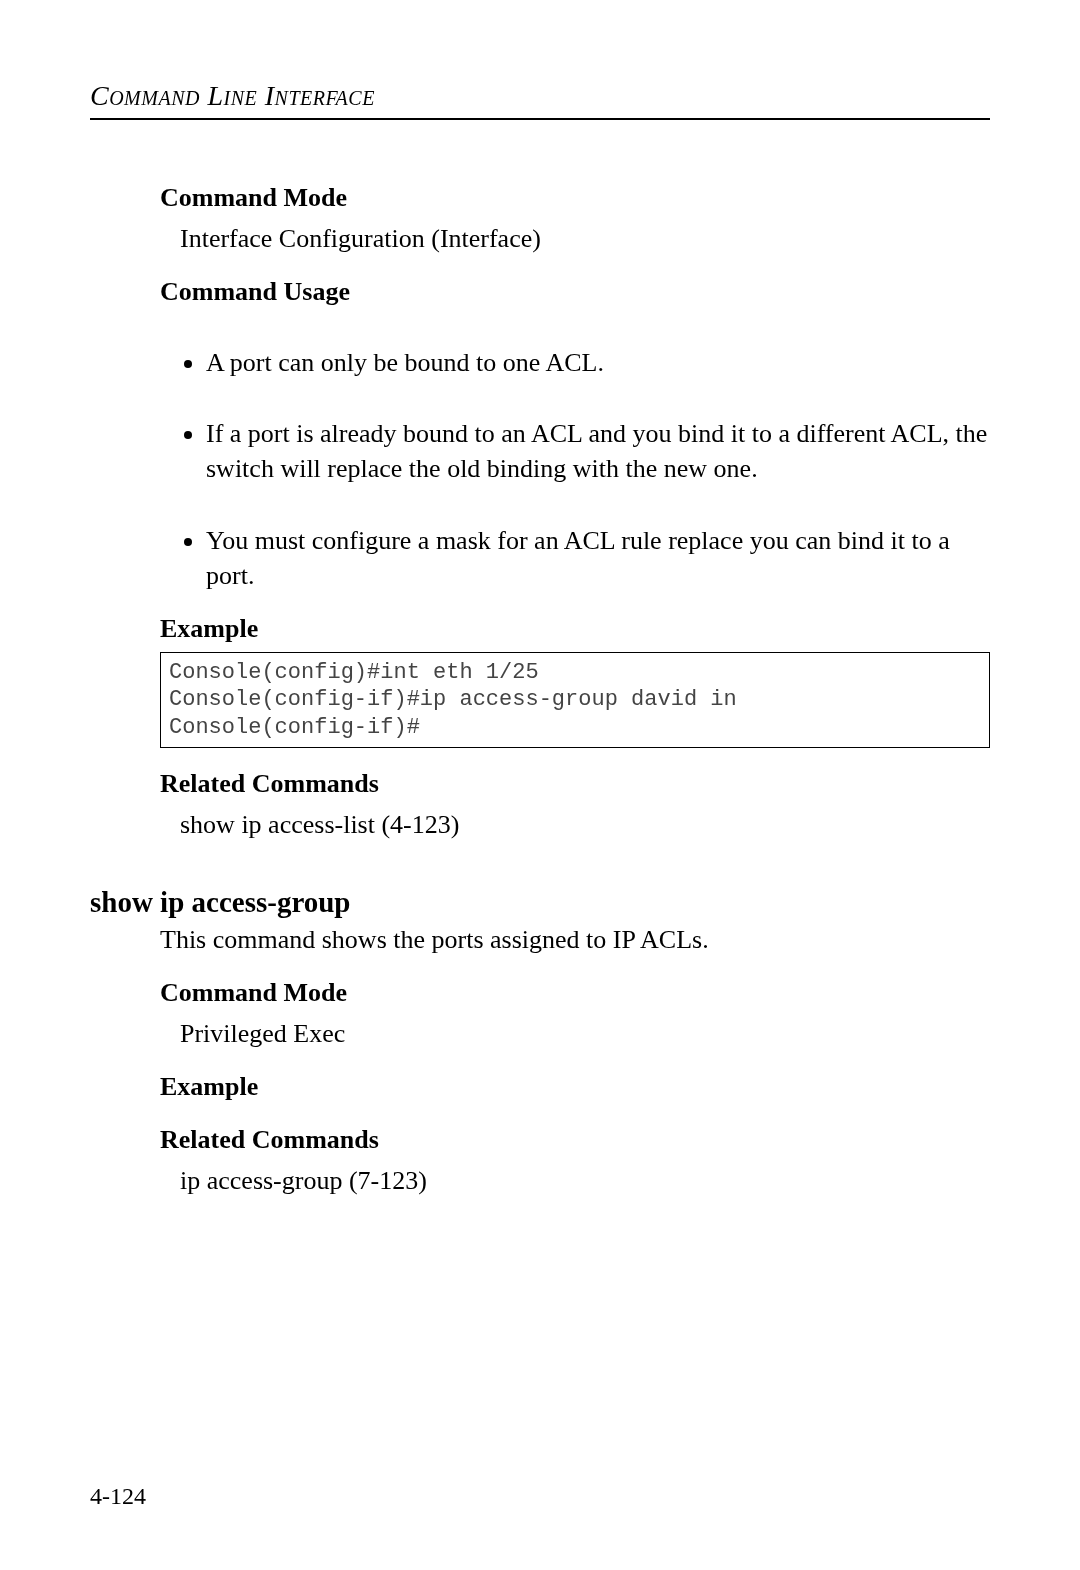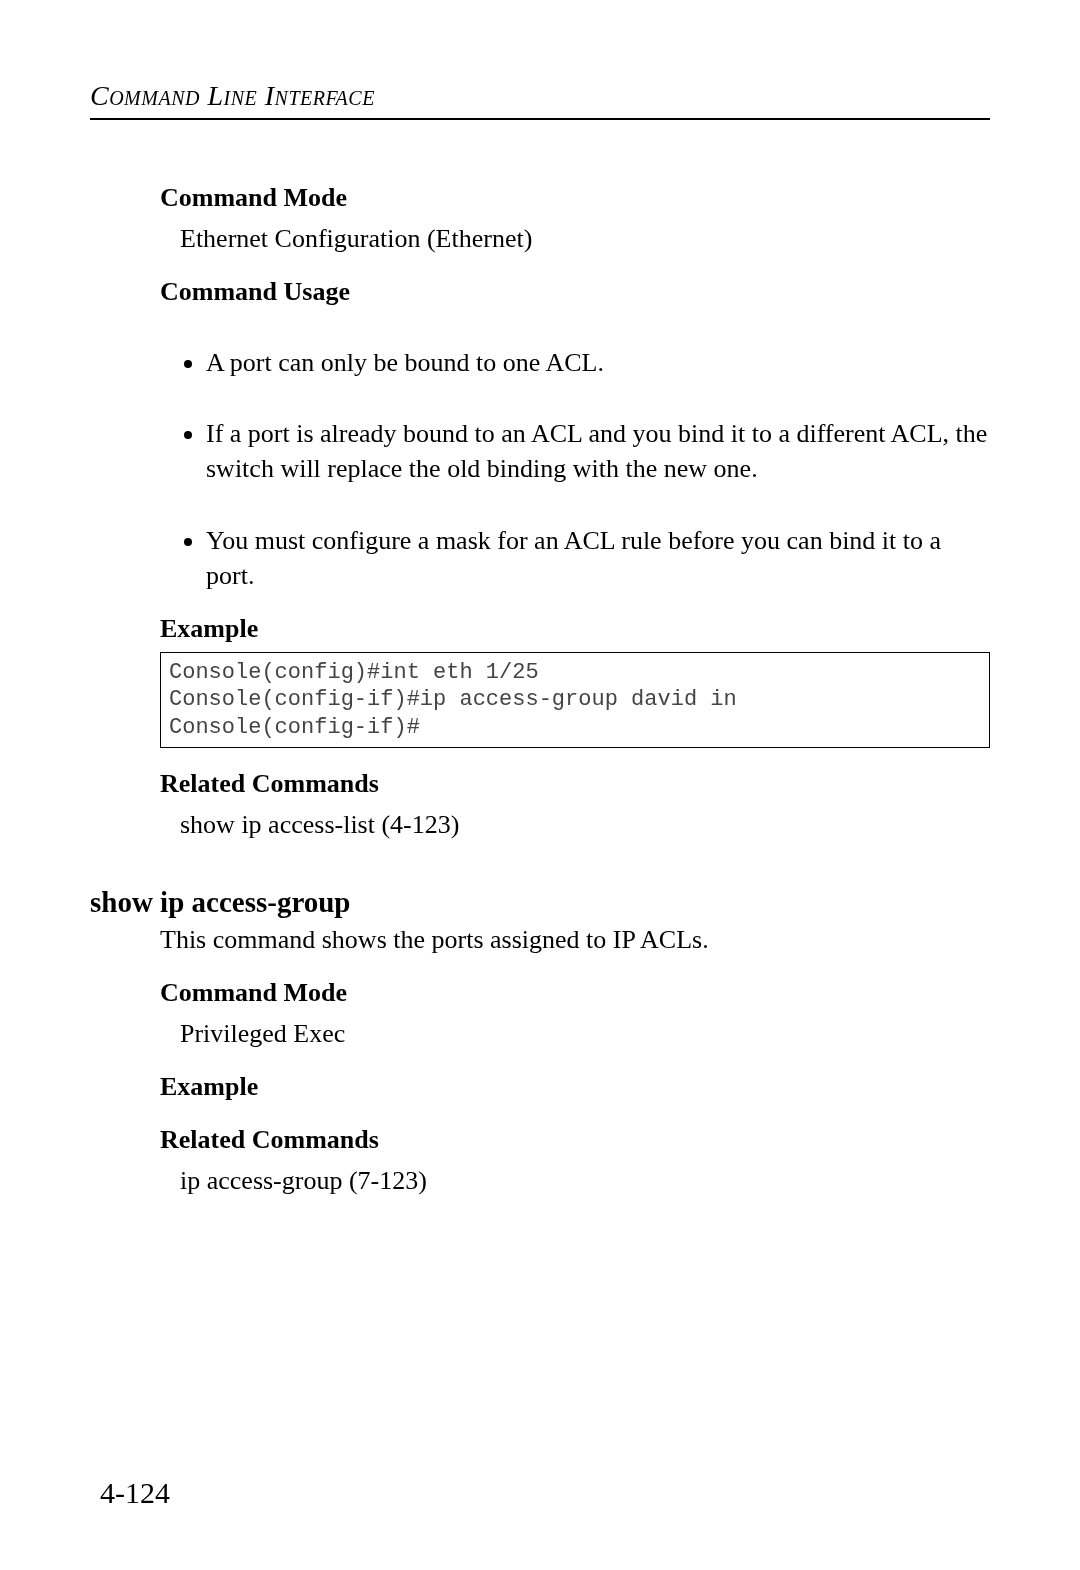--- a/index.html
+++ b/index.html
@@ -64,41 +64,41 @@
     .cmd-heading {
       font-weight: bold;
       font-size: 29px;
       margin-top: 40px;
       margin-bottom: 0;
       margin-left: -70px;
     }
     .page-number {
       position: absolute;
       bottom: 60px;
-      left: 100px;
-      font-size: 30px;
+      left: 90px;
+      font-size: 24px;
     }
   </style>
 </head>
 <body>
 
 <div class="page">
 
   <div class="chapter-header">Command Line Interface</div>
 
   <div class="content">
 
     <div class="section-label">Command Mode</div>
-    <div class="body-indent">Ethernet Configuration (Ethernet)</div>
+    <div class="body-indent">Interface Configuration (Interface)</div>
 
     <div class="section-label">Command Usage</div>
     <ul class="bullets">
       <li>A port can only be bound to one ACL.</li>
       <li>If a port is already bound to an ACL and you bind it to a different ACL, the switch will replace the old binding with the new one.</li>
-      <li>You must configure a mask for an ACL rule before you can bind it to a port.</li>
+      <li>You must configure a mask for an ACL rule replace you can bind it to a port.</li>
     </ul>
 
     <div class="section-label">Example</div>
     <div class="code-block">Console(config)#int eth 1/25
 Console(config-if)#ip access-group david in
 Console(config-if)#</div>
 
     <div class="section-label">Related Commands</div>
     <div class="body-indent">show ip access-list (4-123)</div>
 

